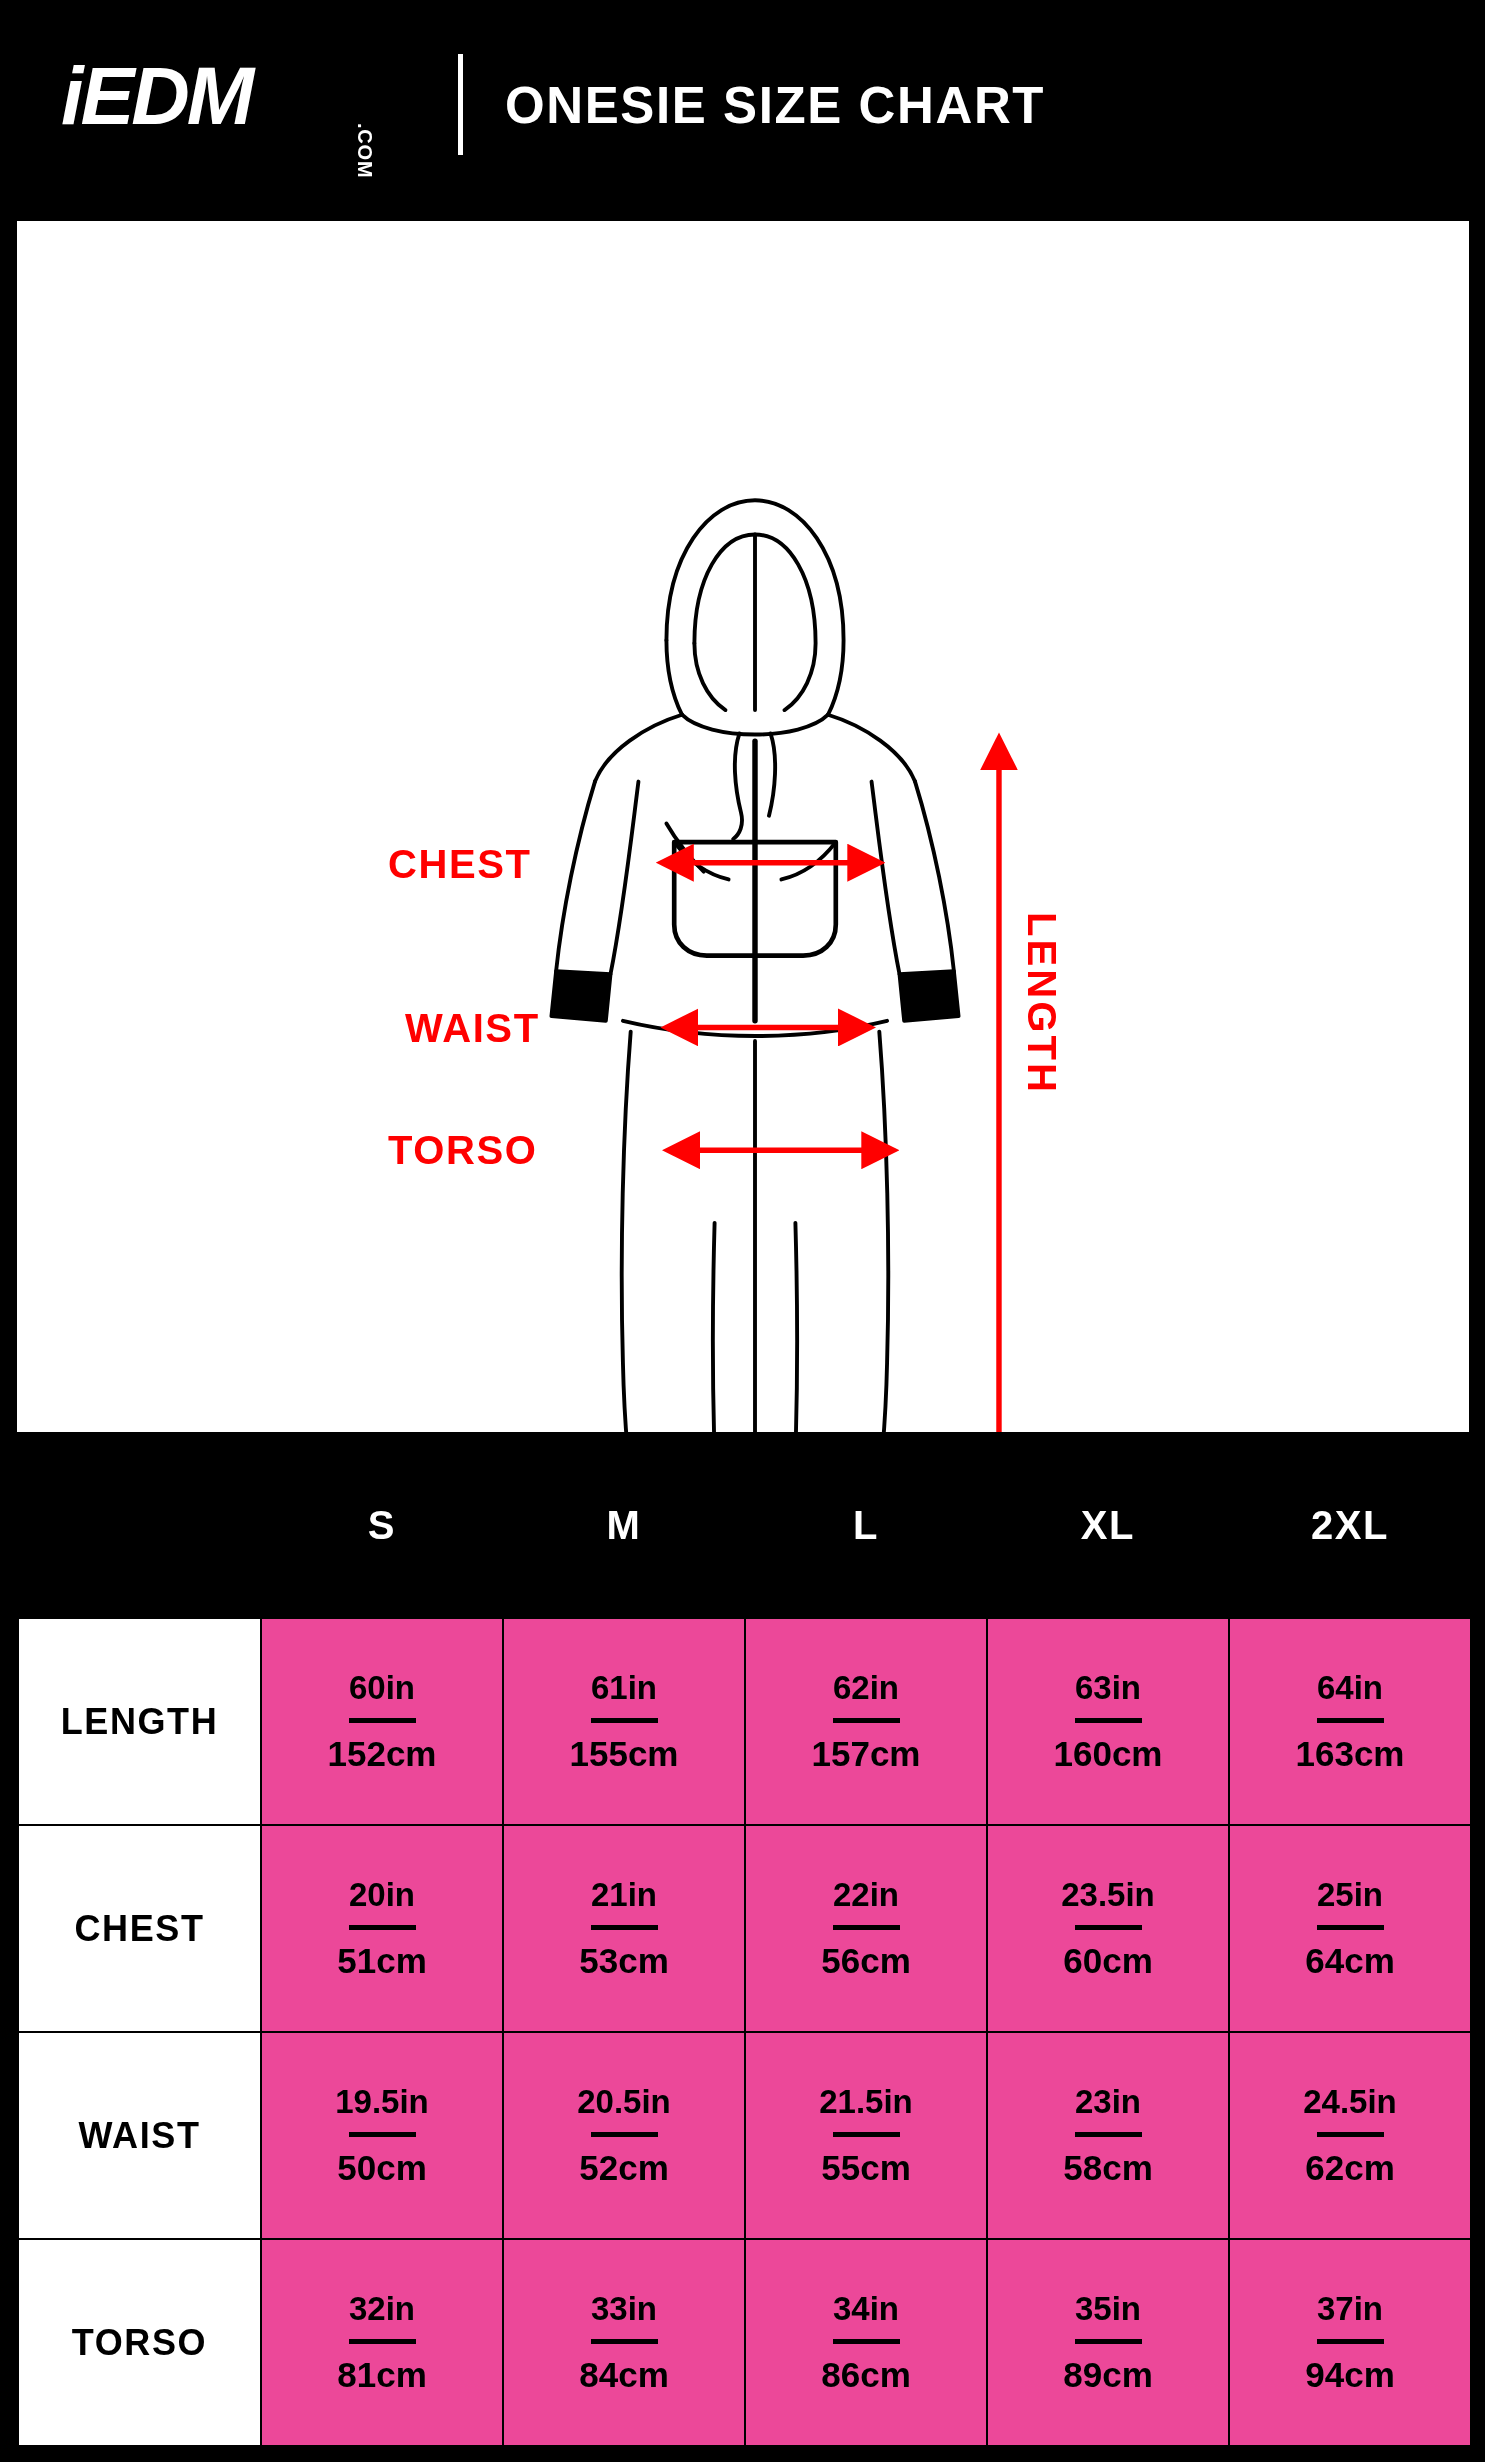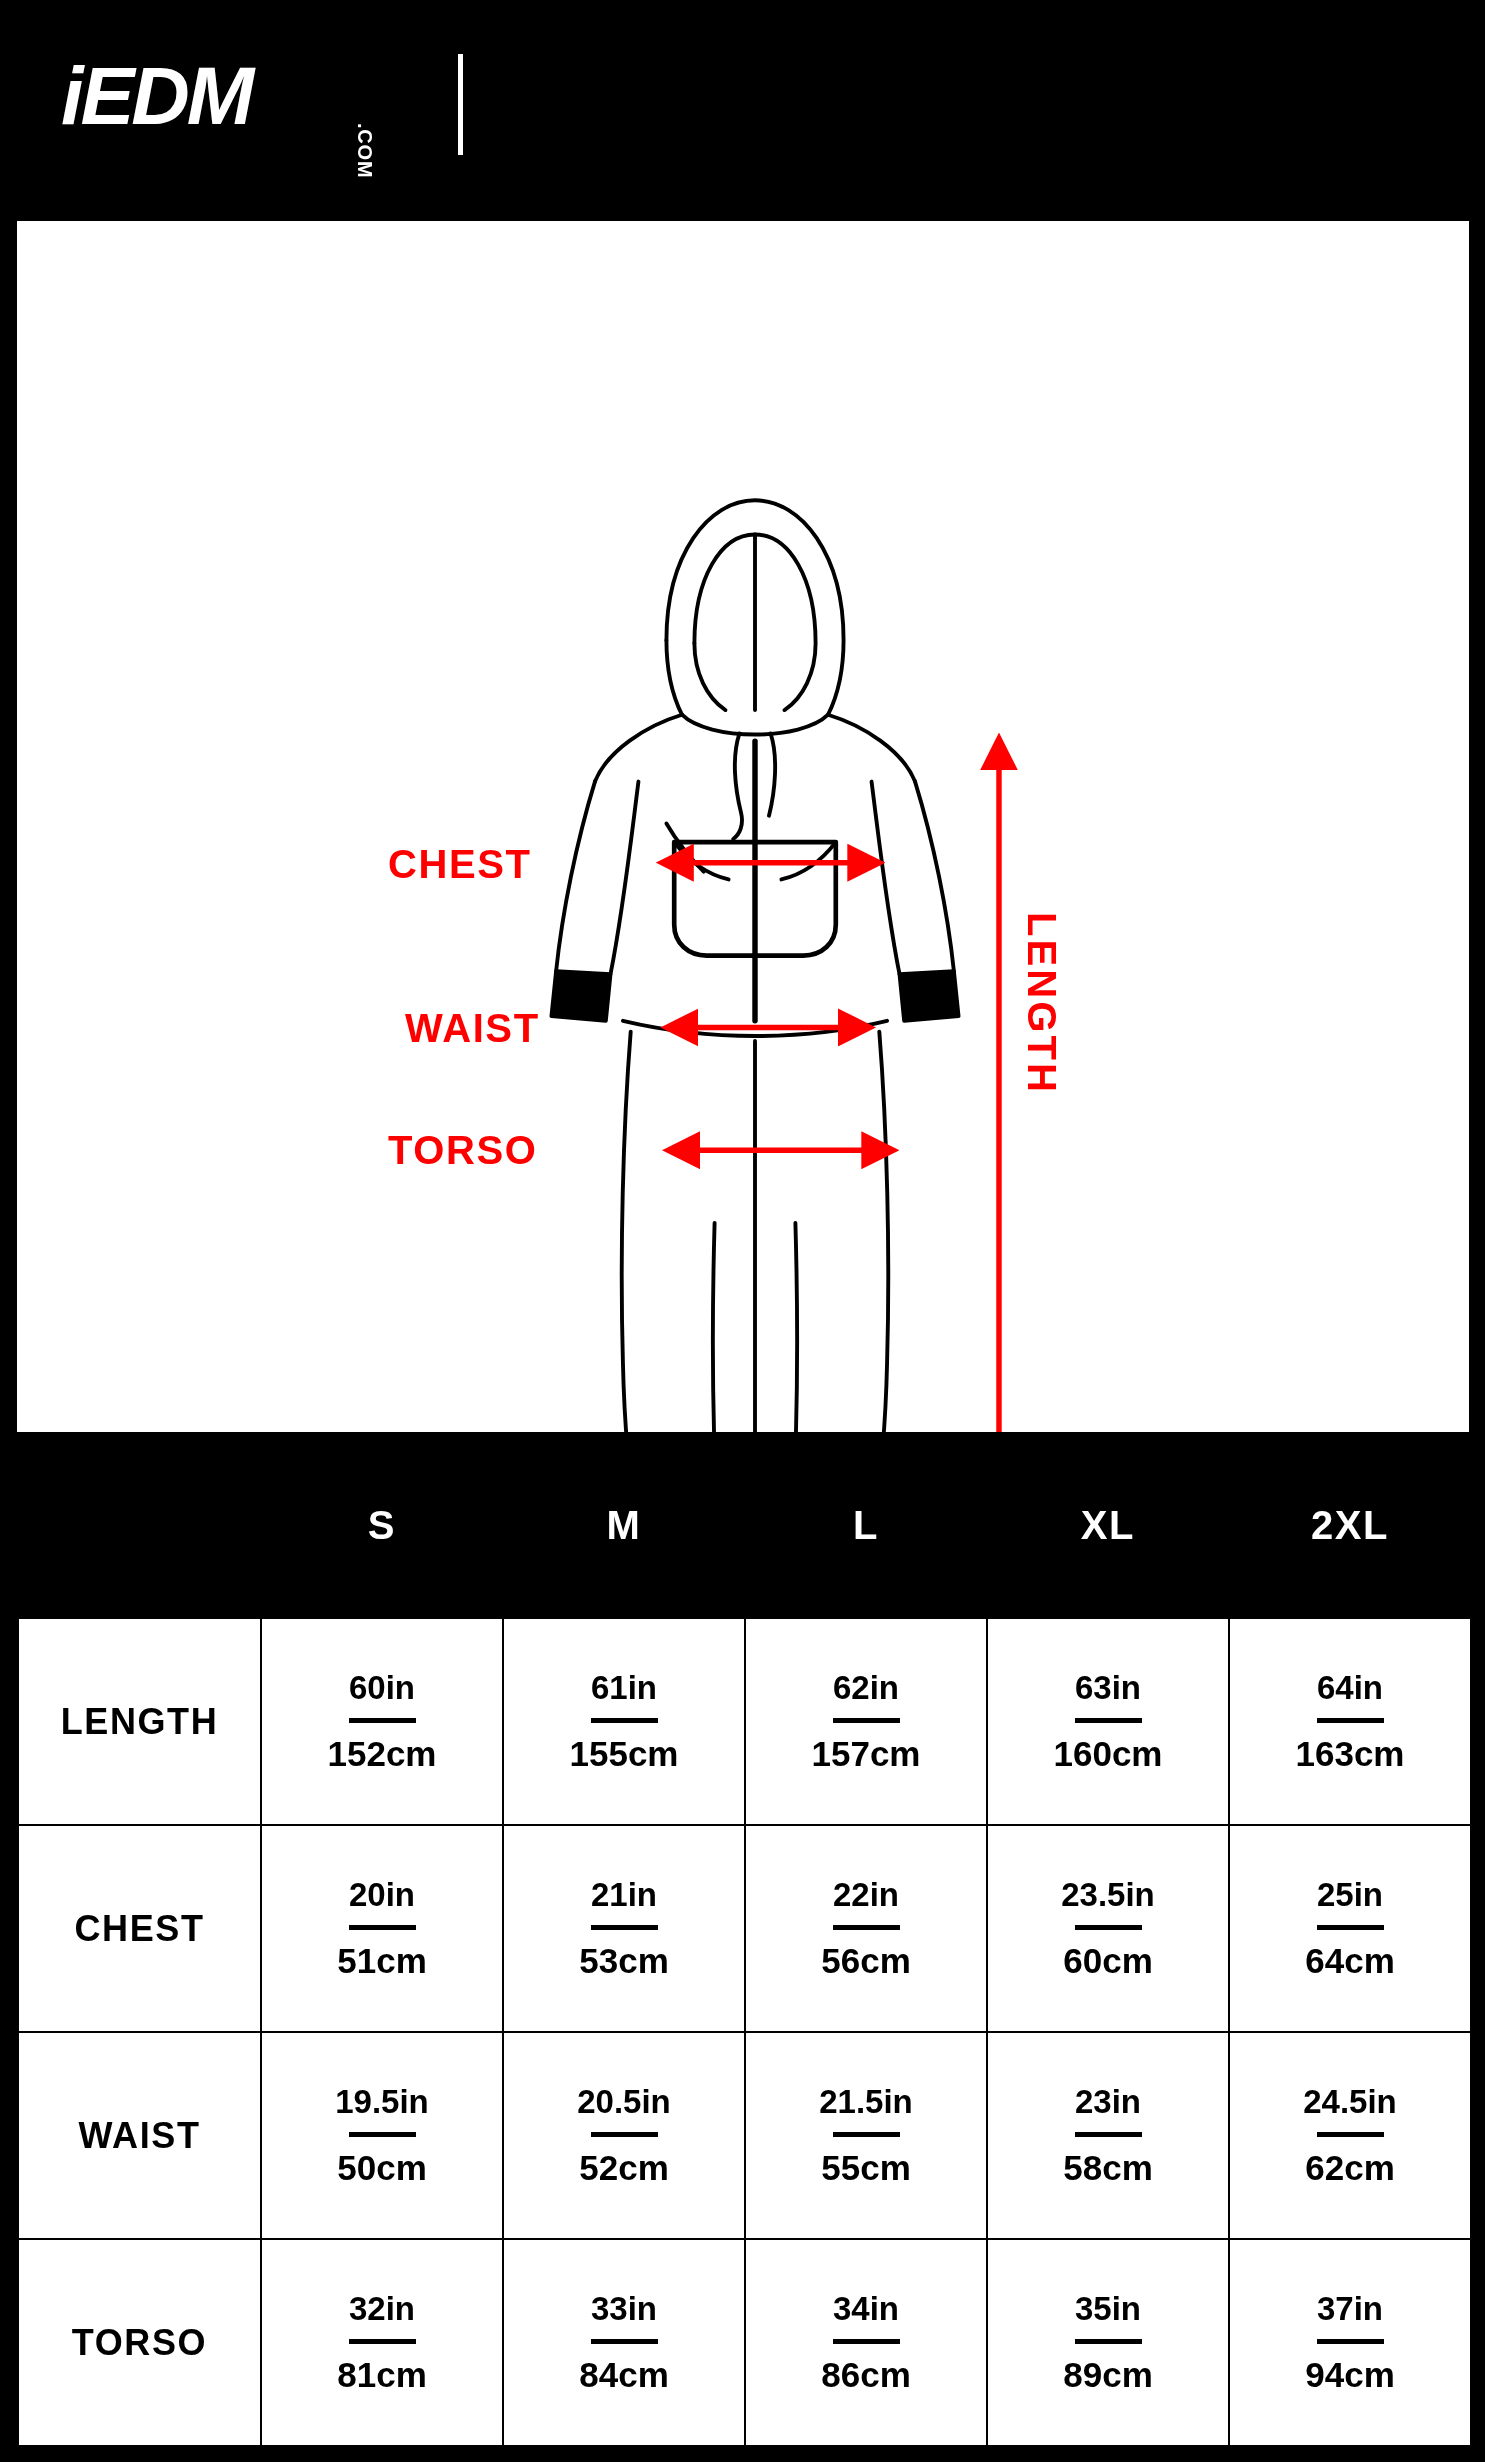--- a/index.html
+++ b/index.html
@@ -145,21 +145,21 @@
   }
   .row-label {
     background: #ffffff;
     color: #000000;
     font-size: 36px;
     font-weight: bold;
     letter-spacing: 1.6px;
     height: 207px;
   }
   .cell {
-    background: #ffffff;
+    background: #ec4899;
     color: #000000;
     height: 207px;
     padding: 11px 20px;
   }
   .cell .in {
     font-size: 33px;
     font-weight: bold;
     line-height: 1.05;
   }
   .cell .sep {
@@ -178,20 +178,21 @@
 <body>
 
 <div class="page">
 
   <div class="header">
     <div class="logo-wrap">
       <span class="logo-text">iEDM</span>
       <span class="logo-dotcom">.COM</span>
     </div>
     <div class="header-divider"></div>
+    <div class="header-title">ONESIE SIZE CHART</div>
   </div>
 
   <div class="illus-panel">
 
     <svg class="onesie-svg" viewBox="0 0 620 1430">
       <g fill="none" stroke="#000" stroke-width="5" stroke-linejoin="round" stroke-linecap="round">
 
         <path d="M196 210 C196 100 250 30 310 30 C370 30 424 100 424 210 C424 250 416 282 404 306"></path>
         <path d="M216 306 C204 282 196 250 196 210"></path>
 

